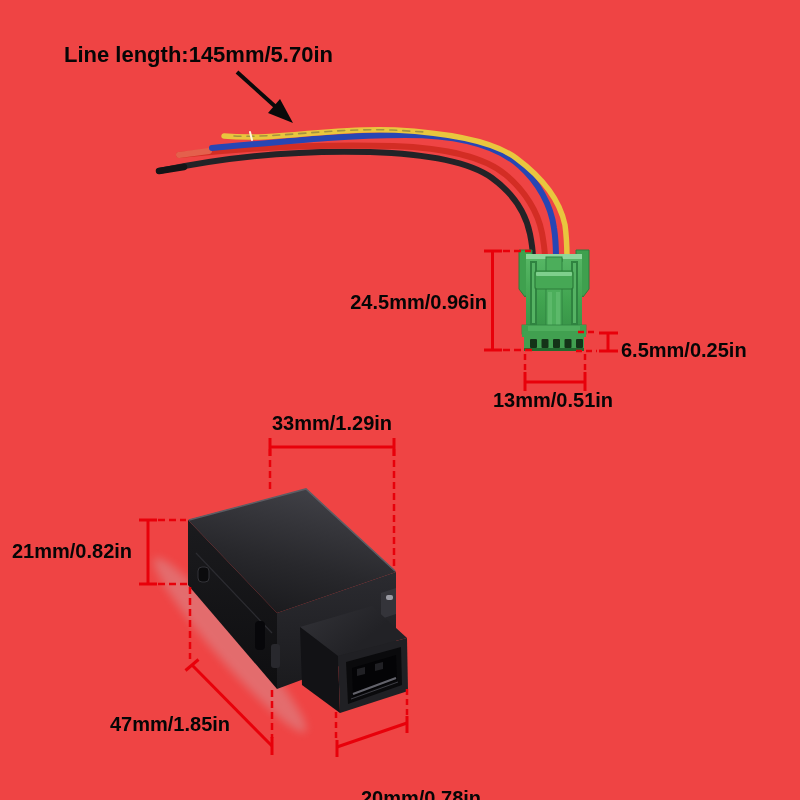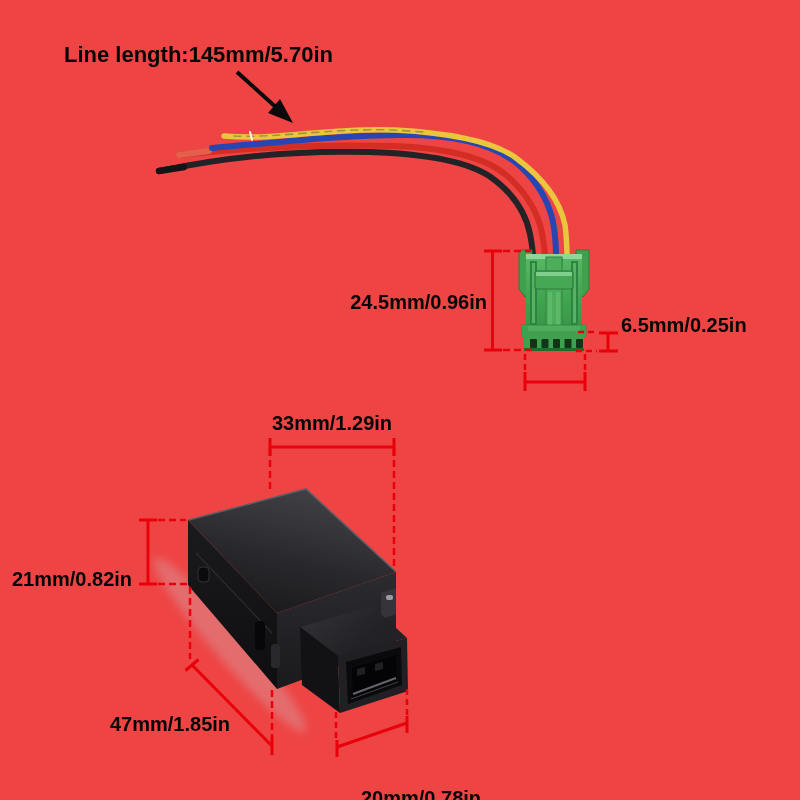--- a/index.html
+++ b/index.html
@@ -167,23 +167,24 @@
       <path stroke-width="3" d="M 337,740 L 337,757"></path>
       <path stroke-width="3" d="M 407,716 L 407,733"></path>
     </g>
   </g>
 </svg>
 
   <div class="title-label" style="left:64px;top:44px;">Line length:145mm/5.70in</div>
 
   <div class="dim-label al-right" style="left:327px;top:292px;width:160px;">24.5mm/0.96in</div>
 
-  <div class="dim-label" style="left:621px;top:315px;">6.5mm/0.25in</div>
+  <div class="dim-label" style="left:621px;top:340px;">6.5mm/0.25in</div>
 
+  <div class="dim-label al-center" style="left:483px;top:390px;width:140px;">13mm/0.51in</div>
 
   <div class="dim-label al-center" style="left:262px;top:413px;width:140px;text-align:center;">33mm/1.29in</div>
 
-  <div class="dim-label" style="left:12px;top:569px;">21mm/0.82in</div>
+  <div class="dim-label" style="left:12px;top:541px;">21mm/0.82in</div>
 
   <div class="dim-label al-center" style="left:90px;top:714px;width:160px;">47mm/1.85in</div>
 
   <div class="dim-label al-center" style="left:351px;top:744px;width:140px;margin-top:44px;">20mm/0.78in</div>
 </div>
 
 </body></html>

